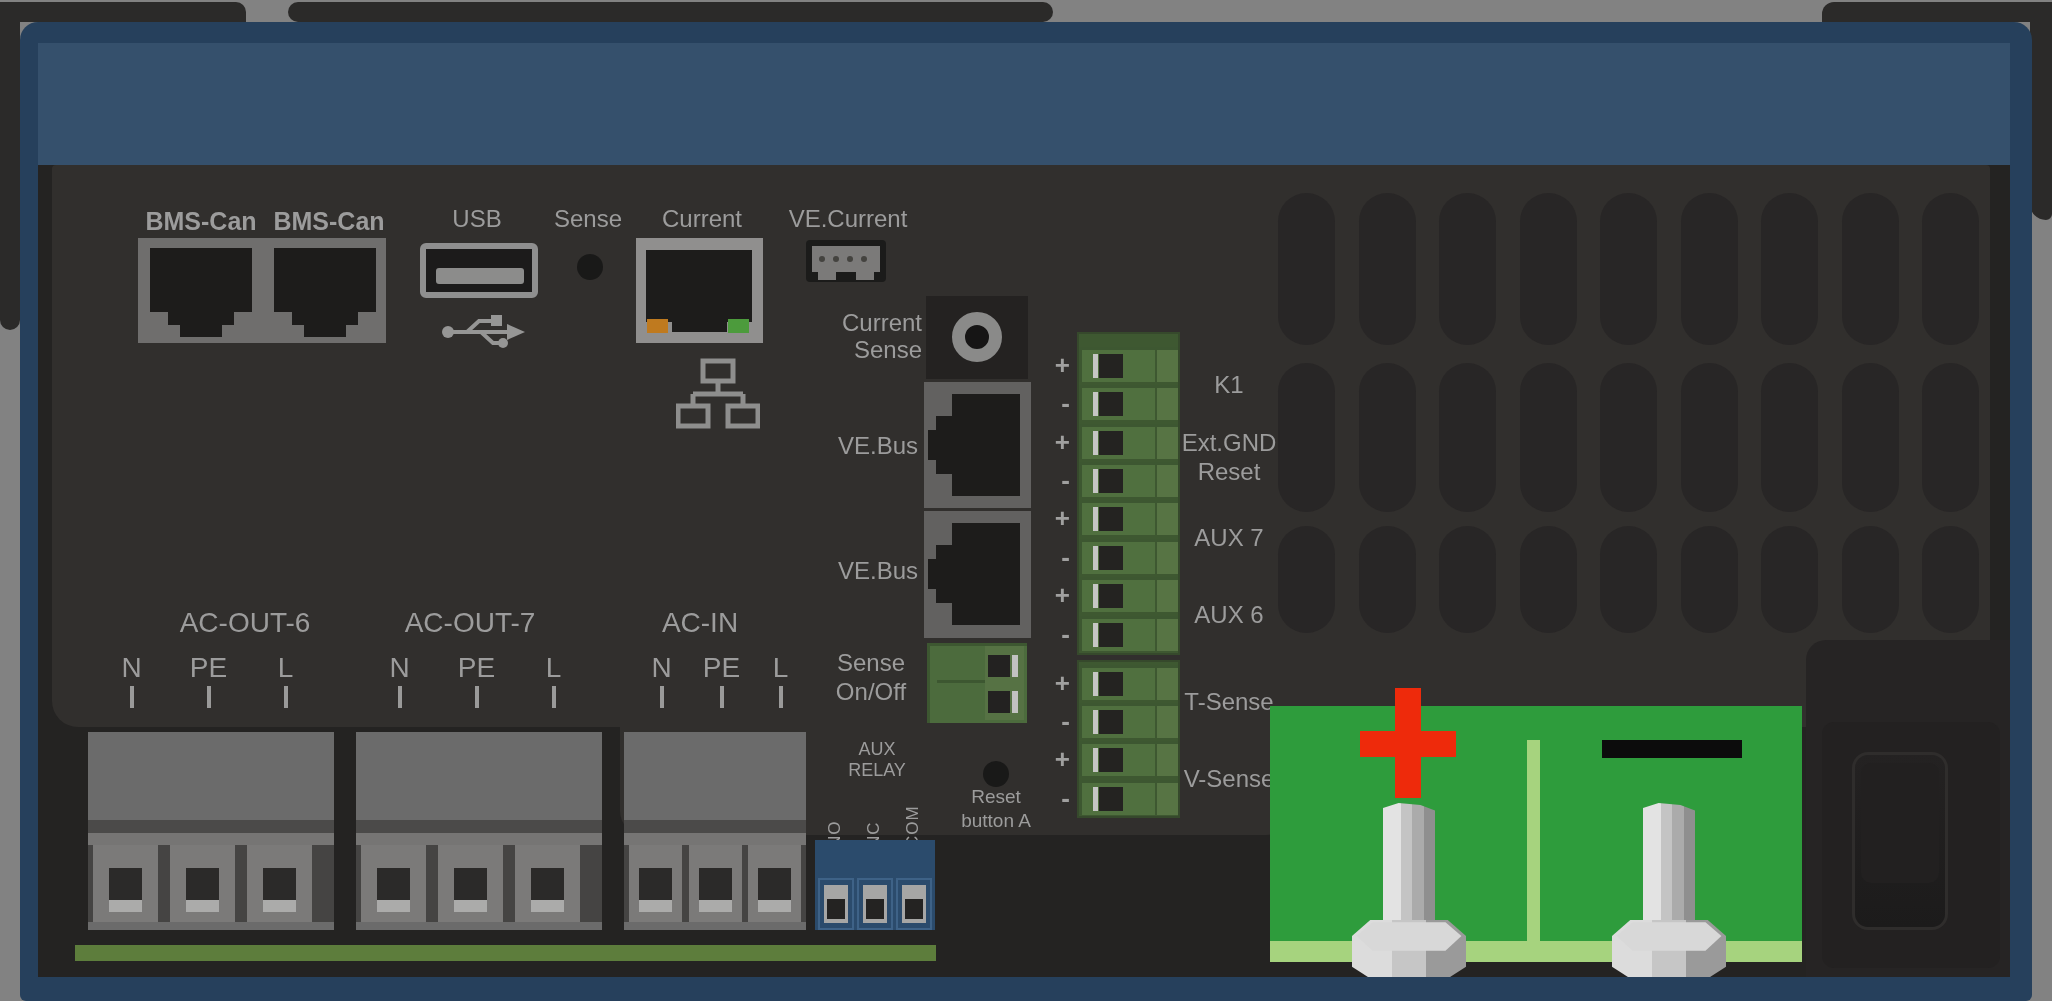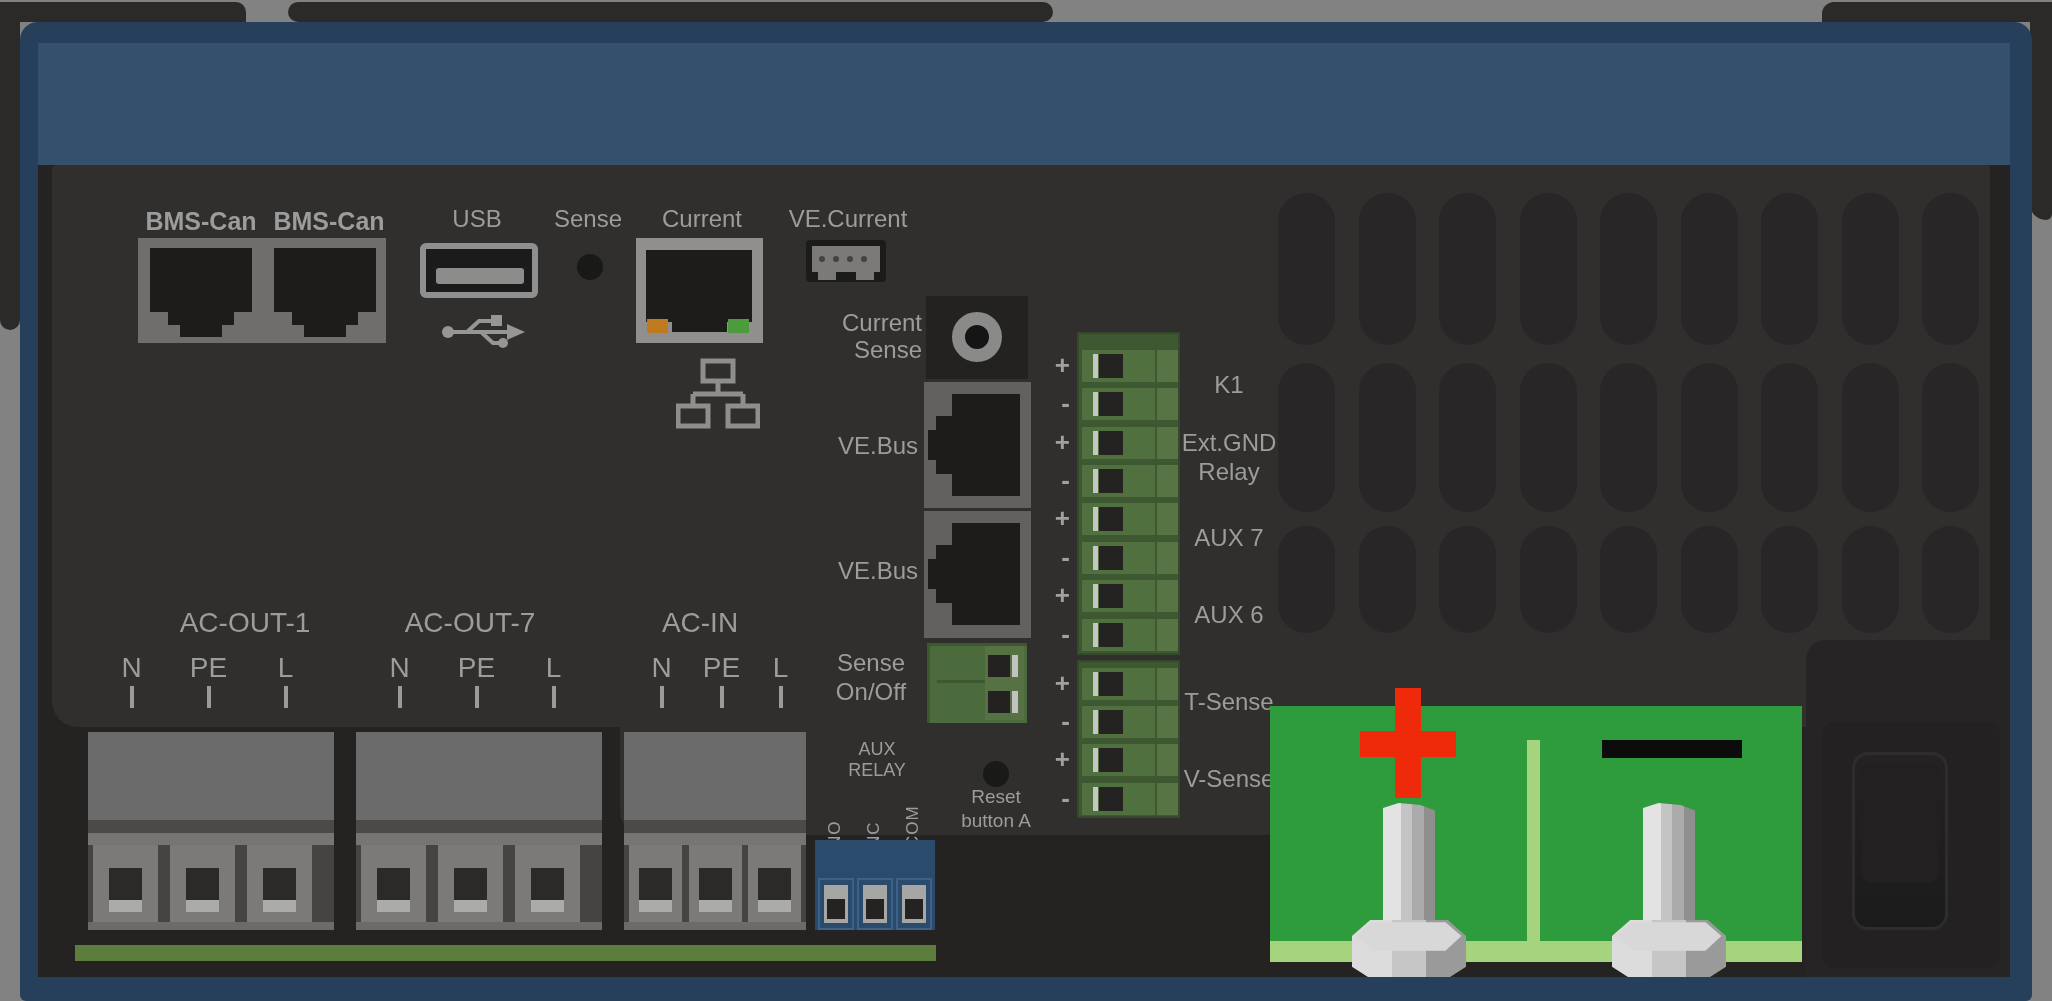--- a/index.html
+++ b/index.html
@@ -233,21 +233,21 @@
       </div>
       <div class="sign" style="position: absolute; left: 1030px; top: 595px;">+</div>
       <div style="position: absolute; left: 1079px; top: 616px; width: 99px; height: 35px; background: rgb(80, 112, 63); border-top: 3px solid rgb(61, 87, 49); border-left: 3px solid rgb(61, 87, 49); box-sizing: border-box;">
         <div style="position: absolute; left: 73px; top: 0px; width: 23px; height: 100%; background: rgb(87, 116, 68); border-left: 2px solid rgb(62, 88, 49); box-sizing: border-box;"></div>
         <div style="position: absolute; left: 11px; top: 4px; width: 5px; height: 24px; background: rgb(198, 198, 197);"></div>
         <div style="position: absolute; left: 17px; top: 4px; width: 24px; height: 24px; background: rgb(36, 35, 33);"></div>
       </div>
       <div class="sign" style="position: absolute; left: 1030px; top: 634px;">-</div>
       <div class="lbl" style="position: absolute; left: 1229px; top: 384px; line-height: 29px;">K1</div>
       <div class="lbl" style="position: absolute; left: 1229px; top: 457px; line-height: 29px;">Ext.GND
-Relay</div>
+Reset</div>
       <div class="lbl" style="position: absolute; left: 1229px; top: 537px; line-height: 29px;">AUX 7</div>
       <div class="lbl" style="position: absolute; left: 1229px; top: 614px; line-height: 29px;">AUX 6</div>
       <div style="position: absolute; left: 1077px; top: 660px; width: 103px; height: 158px; background: rgb(62, 88, 49); border: 2px solid rgb(54, 73, 44); box-sizing: border-box;"></div>
       <div style="position: absolute; left: 1079px; top: 665px; width: 99px; height: 35px; background: rgb(80, 112, 63); border-top: 3px solid rgb(61, 87, 49); border-left: 3px solid rgb(61, 87, 49); box-sizing: border-box;">
         <div style="position: absolute; left: 73px; top: 0px; width: 23px; height: 100%; background: rgb(87, 116, 68); border-left: 2px solid rgb(62, 88, 49); box-sizing: border-box;"></div>
         <div style="position: absolute; left: 11px; top: 4px; width: 5px; height: 24px; background: rgb(198, 198, 197);"></div>
         <div style="position: absolute; left: 17px; top: 4px; width: 24px; height: 24px; background: rgb(36, 35, 33);"></div>
       </div>
       <div class="sign" style="position: absolute; left: 1030px; top: 683px;">+</div>
       <div style="position: absolute; left: 1079px; top: 703px; width: 99px; height: 35px; background: rgb(80, 112, 63); border-top: 3px solid rgb(61, 87, 49); border-left: 3px solid rgb(61, 87, 49); box-sizing: border-box;">
@@ -266,21 +266,21 @@
         <div style="position: absolute; left: 73px; top: 0px; width: 23px; height: 100%; background: rgb(87, 116, 68); border-left: 2px solid rgb(62, 88, 49); box-sizing: border-box;"></div>
         <div style="position: absolute; left: 11px; top: 4px; width: 5px; height: 24px; background: rgb(198, 198, 197);"></div>
         <div style="position: absolute; left: 17px; top: 4px; width: 24px; height: 24px; background: rgb(36, 35, 33);"></div>
       </div>
       <div class="sign" style="position: absolute; left: 1030px; top: 798px;">-</div>
       <div class="lbl" style="position: absolute; left: 1229px; top: 701px; line-height: 29px;">T-Sense</div>
       <div class="lbl" style="position: absolute; left: 1229px; top: 778px; line-height: 29px;">V-Sense</div>
     </div>
 
   <div id="ac">
-      <div class="lbl" style="position: absolute; left: 245px; top: 622px; font-size: 28px;">AC-OUT-1</div>
+      <div class="lbl" style="position: absolute; left: 245px; top: 622px; font-size: 28px;">AC-OUT-6</div>
       <div style="position: absolute; left: 88px; top: 732px; width: 246px; height: 198px; background: rgb(107, 107, 107);">
         <div style="position: absolute; left: 0px; top: 88px; width: 246px; height: 13px; background: rgb(75, 74, 73);"></div>
         <div style="position: absolute; left: 0px; top: 101px; width: 246px; height: 12px; background: rgb(118, 117, 116);"></div>
         <div style="position: absolute; left: 0px; top: 113px; width: 246px; height: 77px; background: rgb(69, 68, 67);"></div>
       </div>
       <div class="lbl" style="position: absolute; left: 131.5px; top: 667px; font-size: 28px;">N</div>
       <div style="position: absolute; left: 129.5px; top: 686px; width: 4px; height: 22px; background: rgb(154, 154, 153);"></div>
       <div style="position: absolute; left: 93px; top: 845px; width: 65px; height: 77px; background: rgb(123, 122, 121);">
         <div style="position: absolute; left: 16px; top: 23px; width: 33px; height: 32px; background: rgb(43, 42, 41);"></div>
         <div style="position: absolute; left: 16px; top: 55px; width: 33px; height: 12px; background: rgb(171, 171, 170);"></div>

